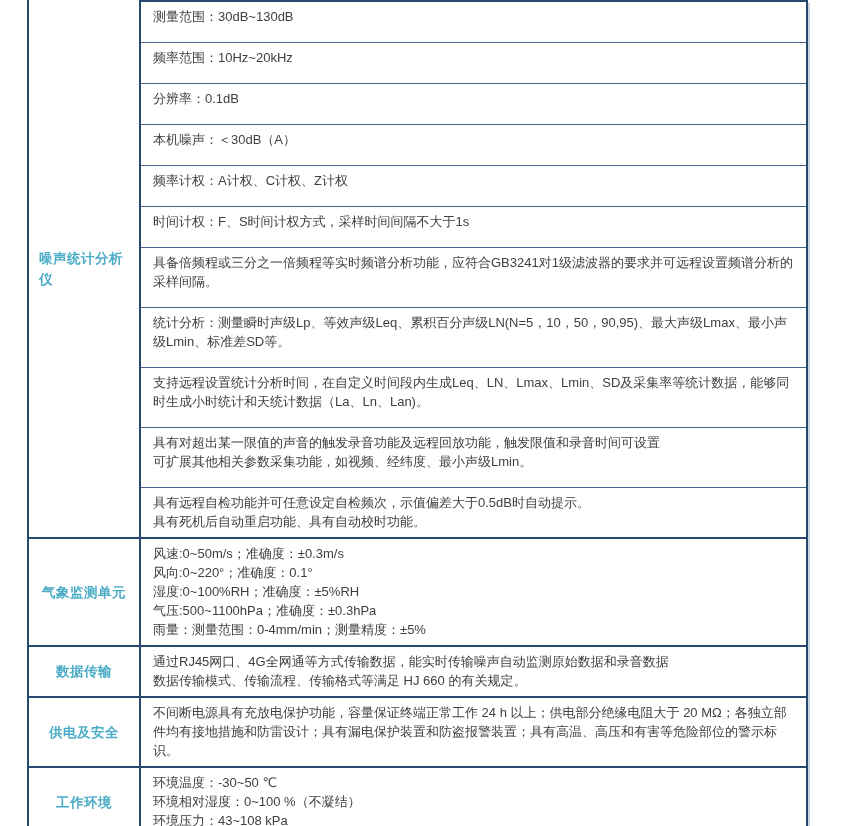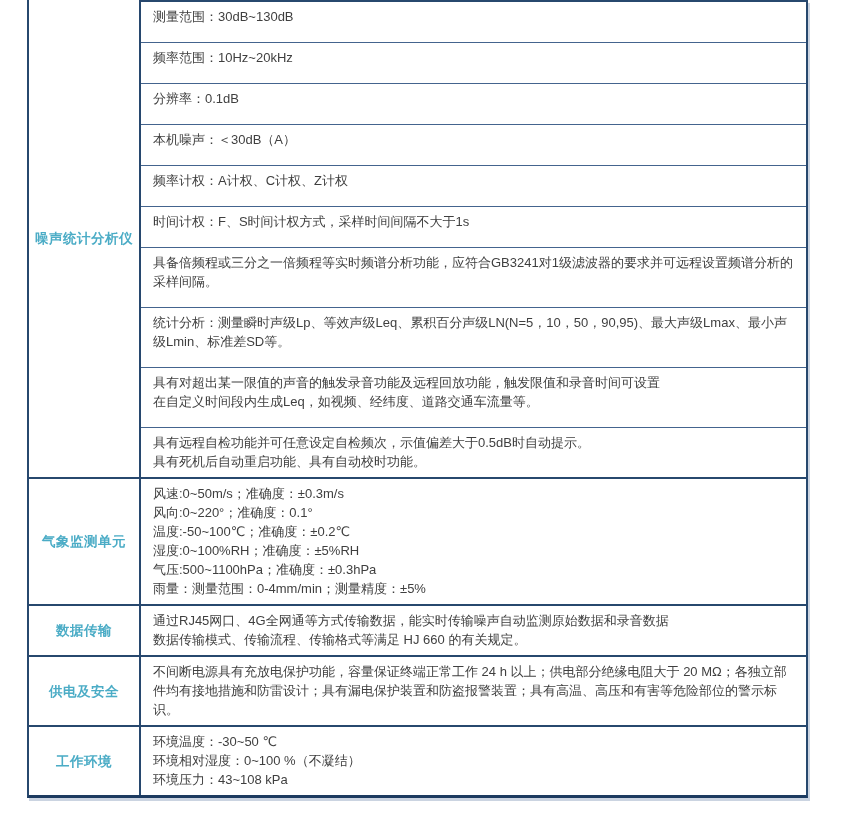--- a/index.html
+++ b/index.html
@@ -32,21 +32,21 @@
     border-right:2px solid #27486e;
     display:flex;
     align-items:center;
     justify-content:center;
     color:#4BACC6;
     font-weight:700;
     font-size:13.5px;
     line-height:21px;
     letter-spacing:.5px;
     text-align:center;
-    padding:4px 0;
+    padding:4px 10px;
   }
   .label-cell .label-lines { display:inline-block; text-align:left; }
   .rows-cell { flex:1 1 auto; min-width:0; }
   .sec.first .rows-cell { border-top:2px solid #27486e; }
   .row {
     padding:5px 12px 6px 12px;
     font-size:13px;
     line-height:19px;
     color:#3f3f3f;
   }
@@ -87,43 +87,45 @@
         </div>
 
   <div class="row">
           <span class="line">具备倍频程或三分之一倍频程等实时频谱分析功能，应符合GB3241对1级滤波器的要求并可远程设置频谱分析的采样间隔。</span>
         </div>
 
   <div class="row">
           <span class="line">统计分析：测量瞬时声级Lp、等效声级Leq、累积百分声级LN(N=5，10，50，90,95)、最大声级Lmax、最小声级Lmin、标准差SD等。</span>
         </div>
 
+  <div class="row">
+          <span class="line">支持远程设置统计分析时间，在自定义时间段内生成Leq、LN、Lmax、Lmin、SD及采集率等统计数据，能够同时生成小时统计和天统计数据（La、Ln、Lan)。</span>
+        </div>
 
   <div class="row multi">
           <span class="line">具有对超出某一限值的声音的触发录音功能及远程回放功能，触发限值和录音时间可设置</span>
-          <span class="line">在自定义时间段内生成Leq，如视频、经纬度、道路交通车流量等。</span>
+          <span class="line">可扩展其他相关参数采集功能，如视频、经纬度、最小声级Lmin。</span>
         </div>
 
   <div class="row multi">
           <span class="line">具有远程自检功能并可任意设定自检频次，示值偏差大于0.5dB时自动提示。</span>
           <span class="line">具有死机后自动重启功能、具有自动校时功能。</span>
         </div>
 
 </div>
   </div>
 
   <div class="sec">
     <div class="label-cell">
       <span class="label-lines"><span class="line">气象监</span><span class="line">测单元</span></span>
     </div>
     <div class="rows-cell">
   <div class="row multi">
           <span class="line">风速:0~50m/s；准确度：±0.3m/s</span>
           <span class="line">风向:0~220°；准确度：0.1°</span>
-          <span class="line">温度:-50~100℃；准确度：±0.2℃</span>
           <span class="line">湿度:0~100%RH；准确度：±5%RH</span>
           <span class="line">气压:500~1100hPa；准确度：±0.3hPa</span>
           <span class="line">雨量：测量范围：0-4mm/min；测量精度：±5%</span>
         </div>
 </div>
   </div>
 
   <div class="sec">
     <div class="label-cell">
       <span class="label-lines"><span class="line">数据传输</span></span>

